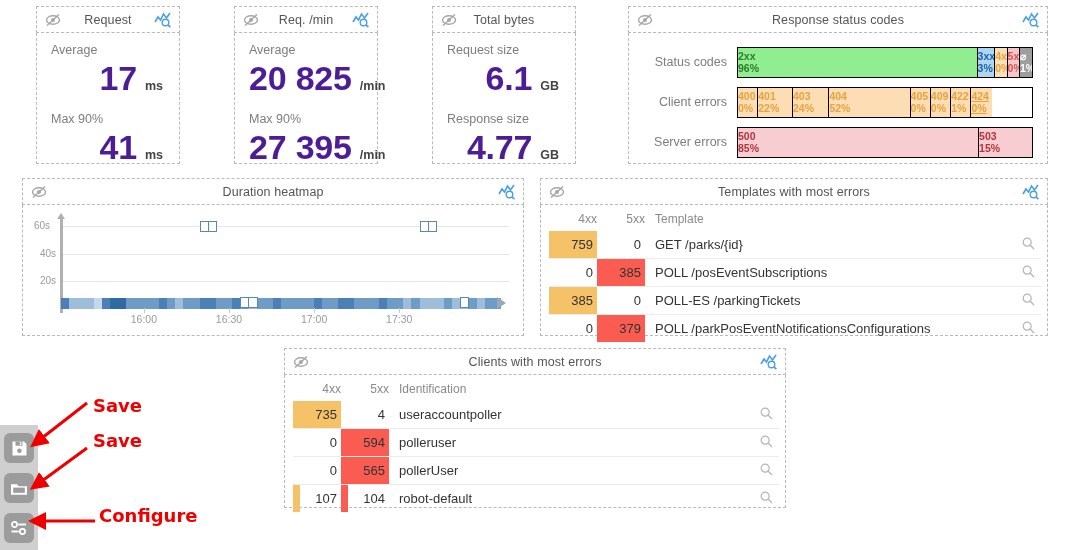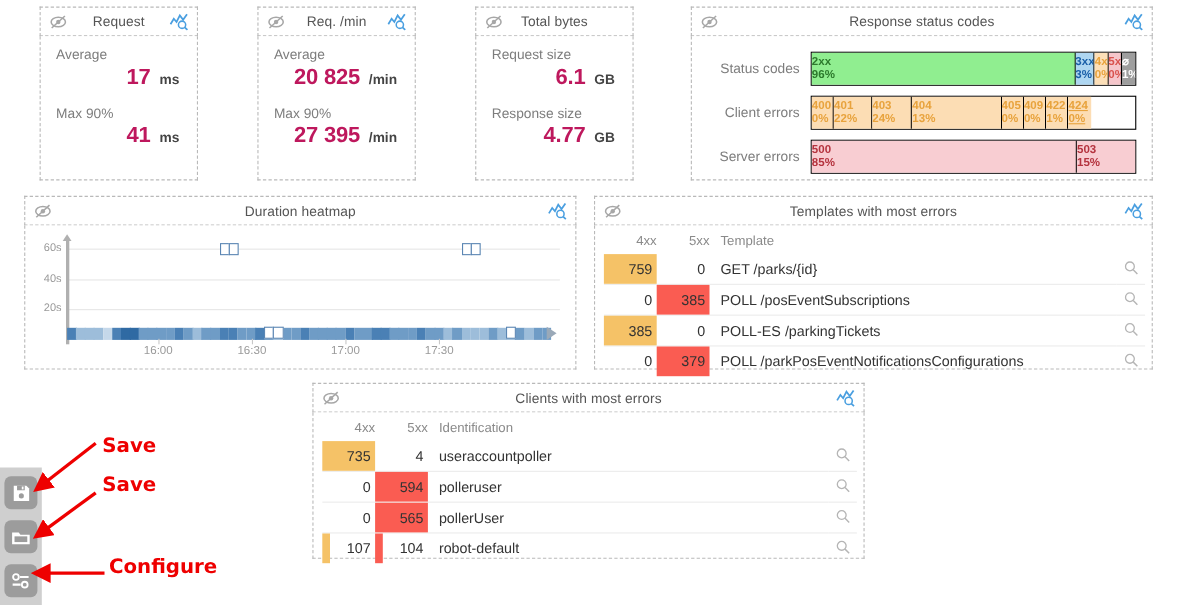--- a/index.html
+++ b/index.html
@@ -64,23 +64,23 @@
     font-size: 12.5px;
     color: #7d7d7d;
     margin-bottom: 2px;
   }
   .stat-value-row {
     text-align: right;
     white-space: nowrap;
     padding-right: 2px;
   }
   .stat-num {
-    font-size: 20px;
+    font-size: 34px;
     font-weight: bold;
-    color: #be185d;
+    color: #4c1d95;
     letter-spacing: -0.2px;
   }
   .stat-unit {
     font-size: 12.5px;
     font-weight: bold;
     color: #444;
     margin-left: 8px;
   }
 
   
@@ -396,21 +396,21 @@
           <div class="sc-seg" style="width: 11.8%; background: rgb(252, 221, 180); color: rgb(232, 163, 61);">
             <span>401</span>
             <span>22%</span>
           </div>
           <div class="sc-seg" style="width: 12.4%; background: rgb(252, 221, 180); color: rgb(232, 163, 61);">
             <span>403</span>
             <span>24%</span>
           </div>
           <div class="sc-seg" style="width: 27.6%; background: rgb(252, 221, 180); color: rgb(232, 163, 61);">
             <span>404</span>
-            <span>13%</span>
+            <span>52%</span>
           </div>
           <div class="sc-seg" style="width: 6.9%; background: rgb(252, 221, 180); color: rgb(232, 163, 61);">
             <span>405</span>
             <span>0%</span>
           </div>
           <div class="sc-seg" style="width: 6.9%; background: rgb(252, 221, 180); color: rgb(232, 163, 61);">
             <span>409</span>
             <span>0%</span>
           </div>
           <div class="sc-seg" style="width: 6.9%; background: rgb(252, 221, 180); color: rgb(232, 163, 61);">
@@ -457,21 +457,21 @@
       </svg>
     </span>
   </div>
   <div class="panel-body" style="height:131px;">
     <div class="hm-wrap" id="heatmap-canvas">
         <div class="hm-grid" style="left: 38px; top: 76.3077px; width: 448px;"></div>
         <div class="hm-ylabel" style="left: 5px; top: 70.3077px;">20s</div>
         <div class="hm-grid" style="left: 38px; top: 48.6154px; width: 448px;"></div>
         <div class="hm-ylabel" style="left: 5px; top: 42.6154px;">40s</div>
         <div class="hm-grid" style="left: 38px; top: 20.9231px; width: 448px;"></div>
-        <div class="hm-ylabel" style="left: 5px; top: 14.9231px;">60s</div>
+        <div class="hm-ylabel" style="left: 5px; top: 14.9231px; text-align: center;">60s</div>
         <div class="hm-axis-v" style="left: 37px; top: 14px; height: 94px;"></div>
         <div class="hm-arrow-up" style="left: 33.5px; top: 8px;"></div>
         <div class="hm-cell" style="left: 38px; top: 93px; width: 8.64815px; height: 11px; background: rgb(74, 128, 181);"></div>
         <div class="hm-cell" style="left: 46.1481px; top: 93px; width: 8.64815px; height: 11px; background: rgb(157, 189, 218);"></div>
         <div class="hm-cell" style="left: 54.2963px; top: 93px; width: 8.64815px; height: 11px; background: rgb(157, 189, 218);"></div>
         <div class="hm-cell" style="left: 62.4444px; top: 93px; width: 8.64815px; height: 11px; background: rgb(157, 189, 218);"></div>
         <div class="hm-cell" style="left: 70.5926px; top: 93px; width: 8.64815px; height: 11px; background: rgb(197, 216, 234);"></div>
         <div class="hm-cell" style="left: 78.7407px; top: 93px; width: 8.64815px; height: 11px; background: rgb(74, 128, 181);"></div>
         <div class="hm-cell" style="left: 86.8889px; top: 93px; width: 8.64815px; height: 11px; background: rgb(47, 106, 163);"></div>
         <div class="hm-cell" style="left: 95.037px; top: 93px; width: 8.64815px; height: 11px; background: rgb(47, 106, 163);"></div>

